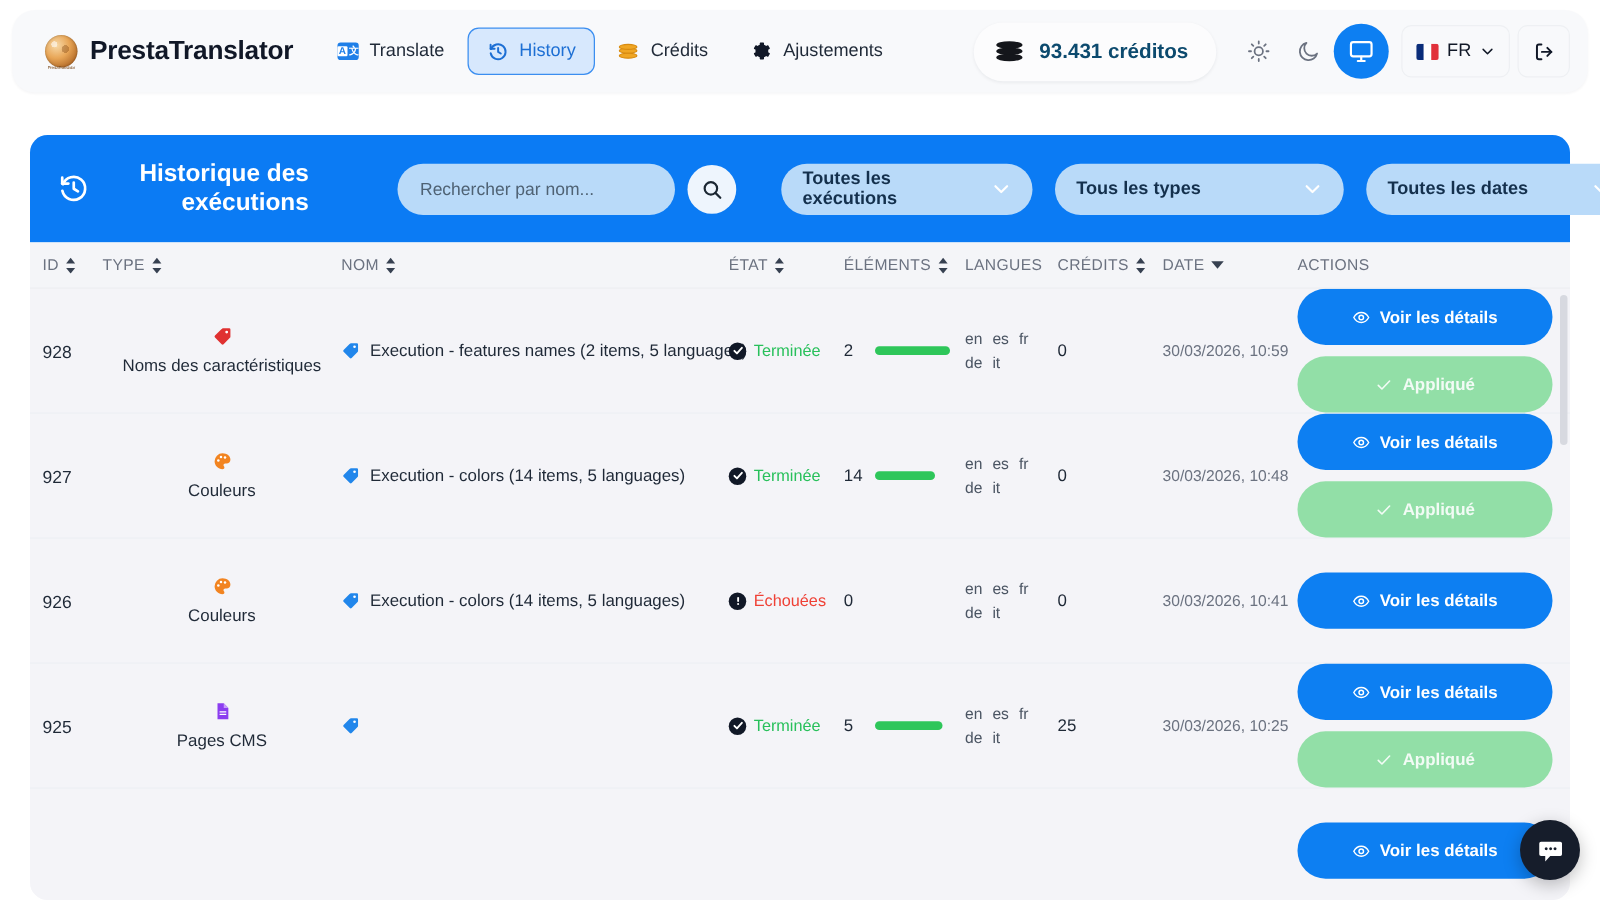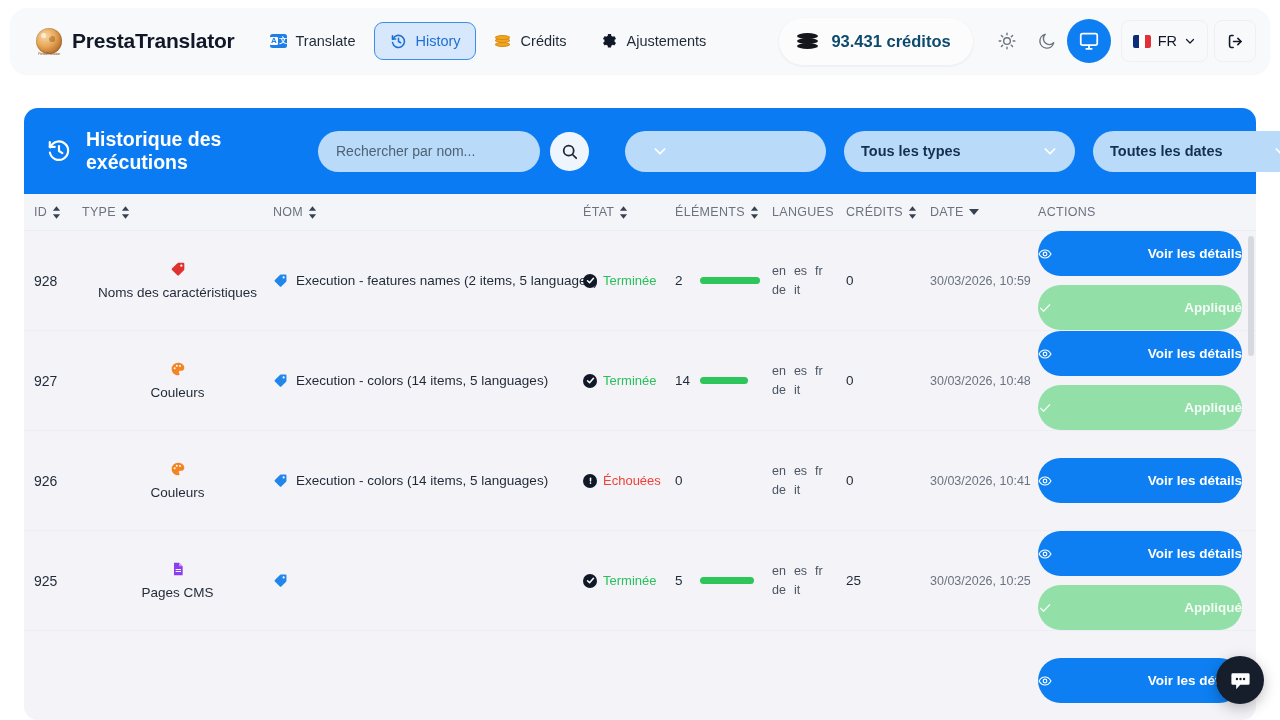--- a/index.html
+++ b/index.html
@@ -102,21 +102,21 @@
   .flag i{ display:block;height:100%;flex:1;font-style:normal; }
   .flag .f1{ background:#0b2d7a; } .flag .f2{ background:#fff; } .flag .f3{ background:#e1303a; }
   .lang-label{ font-size:14.5px; color:#111827; }
 
   
   .panel {
     position:absolute; left:24px; top:108px; width:1232px; height:86px;
     background:#0b7bf4; border-radius: 14px 14px 0 0;
     display:flex; align-items:center; padding: 0 22px;
   }
-  .panel-title-wrap{ display:flex; align-items:center; gap:14px; width: 272px; flex:none; }
+  .panel-title-wrap{ display:flex; align-items:center; width: 272px; flex:none;text-align:right; }
   .panel-icon{ width:26px;height:26px;color:#fff;flex:none; }
   .panel-title{ color:#fff; font-size:19.5px; font-weight:700; line-height:1.18; max-width:175px; }
 
   .search-wrap{ display:flex; align-items:center; gap:10px; }
   .search-input{
     width:222px; height:41px; border-radius:999px; border:none; outline:none;
     background:#b9daf9; padding: 0 18px; font-size:14px; color:#123;
     font-family:"Liberation Sans", sans-serif;
   }
   .search-input::placeholder{ color:#4f6274; }
@@ -188,21 +188,21 @@
   .state-dot svg{ display:block; }
 
   .elem-num{ font-size:13.5px; color:#1f2937; min-width:16px; }
   .bar{ height:7px; border-radius:6px; background:#2ec65a; }
 
   .langs{ display:flex; flex-wrap:wrap; width:66px; gap:0 8px; row-gap:5px; }
   .langs span{ font-size:12.5px; color:#4b5563; }
 
   .btn{
     width:204px; height:45px; border-radius:999px; border:none; cursor:pointer;
-    display:flex; align-items:center; justify-content:space-between; gap:8px;
+    display:flex; align-items:center; justify-content:center; gap:8px;
     font-size:13.5px; font-weight:700; font-family:"Liberation Sans", sans-serif;
   }
   .btn-details{ background:#0d7ff2; color:#fff; }
   .btn-applied{ background:#92dfa7; color:#f2fbf5; font-weight:700; }
 
   
   .scroll-track{
     position:absolute; right:2px; top:40px; width:6px; height:480px;
     background:transparent;
   }
@@ -351,20 +351,21 @@
       <button class="search-btn">
         <svg width="19" height="19" viewBox="0 0 24 24" fill="none" stroke="#1b2733" stroke-width="2.2" stroke-linecap="round">
           <circle cx="11" cy="11" r="6.3"></circle>
             <path d="M15.8 15.8L20.5 20.5"></path>
         </svg>
       </button>
     </div>
 
     <div class="filters">
       <div class="filter f1">
+        <span>Toutes les exécutions</span>
         <svg class="chev" width="16" height="16" viewBox="0 0 24 24" fill="none" stroke="currentColor" stroke-width="2.6" stroke-linecap="round" stroke-linejoin="round">
             <path d="M5 9l7 7 7-7"></path>
           </svg>
       </div>
       <div class="filter f2">
         <span>Tous les types</span>
         <svg class="chev" width="16" height="16" viewBox="0 0 24 24" fill="none" stroke="currentColor" stroke-width="2.6" stroke-linecap="round" stroke-linejoin="round">
             <path d="M5 9l7 7 7-7"></path>
           </svg>
       </div>

